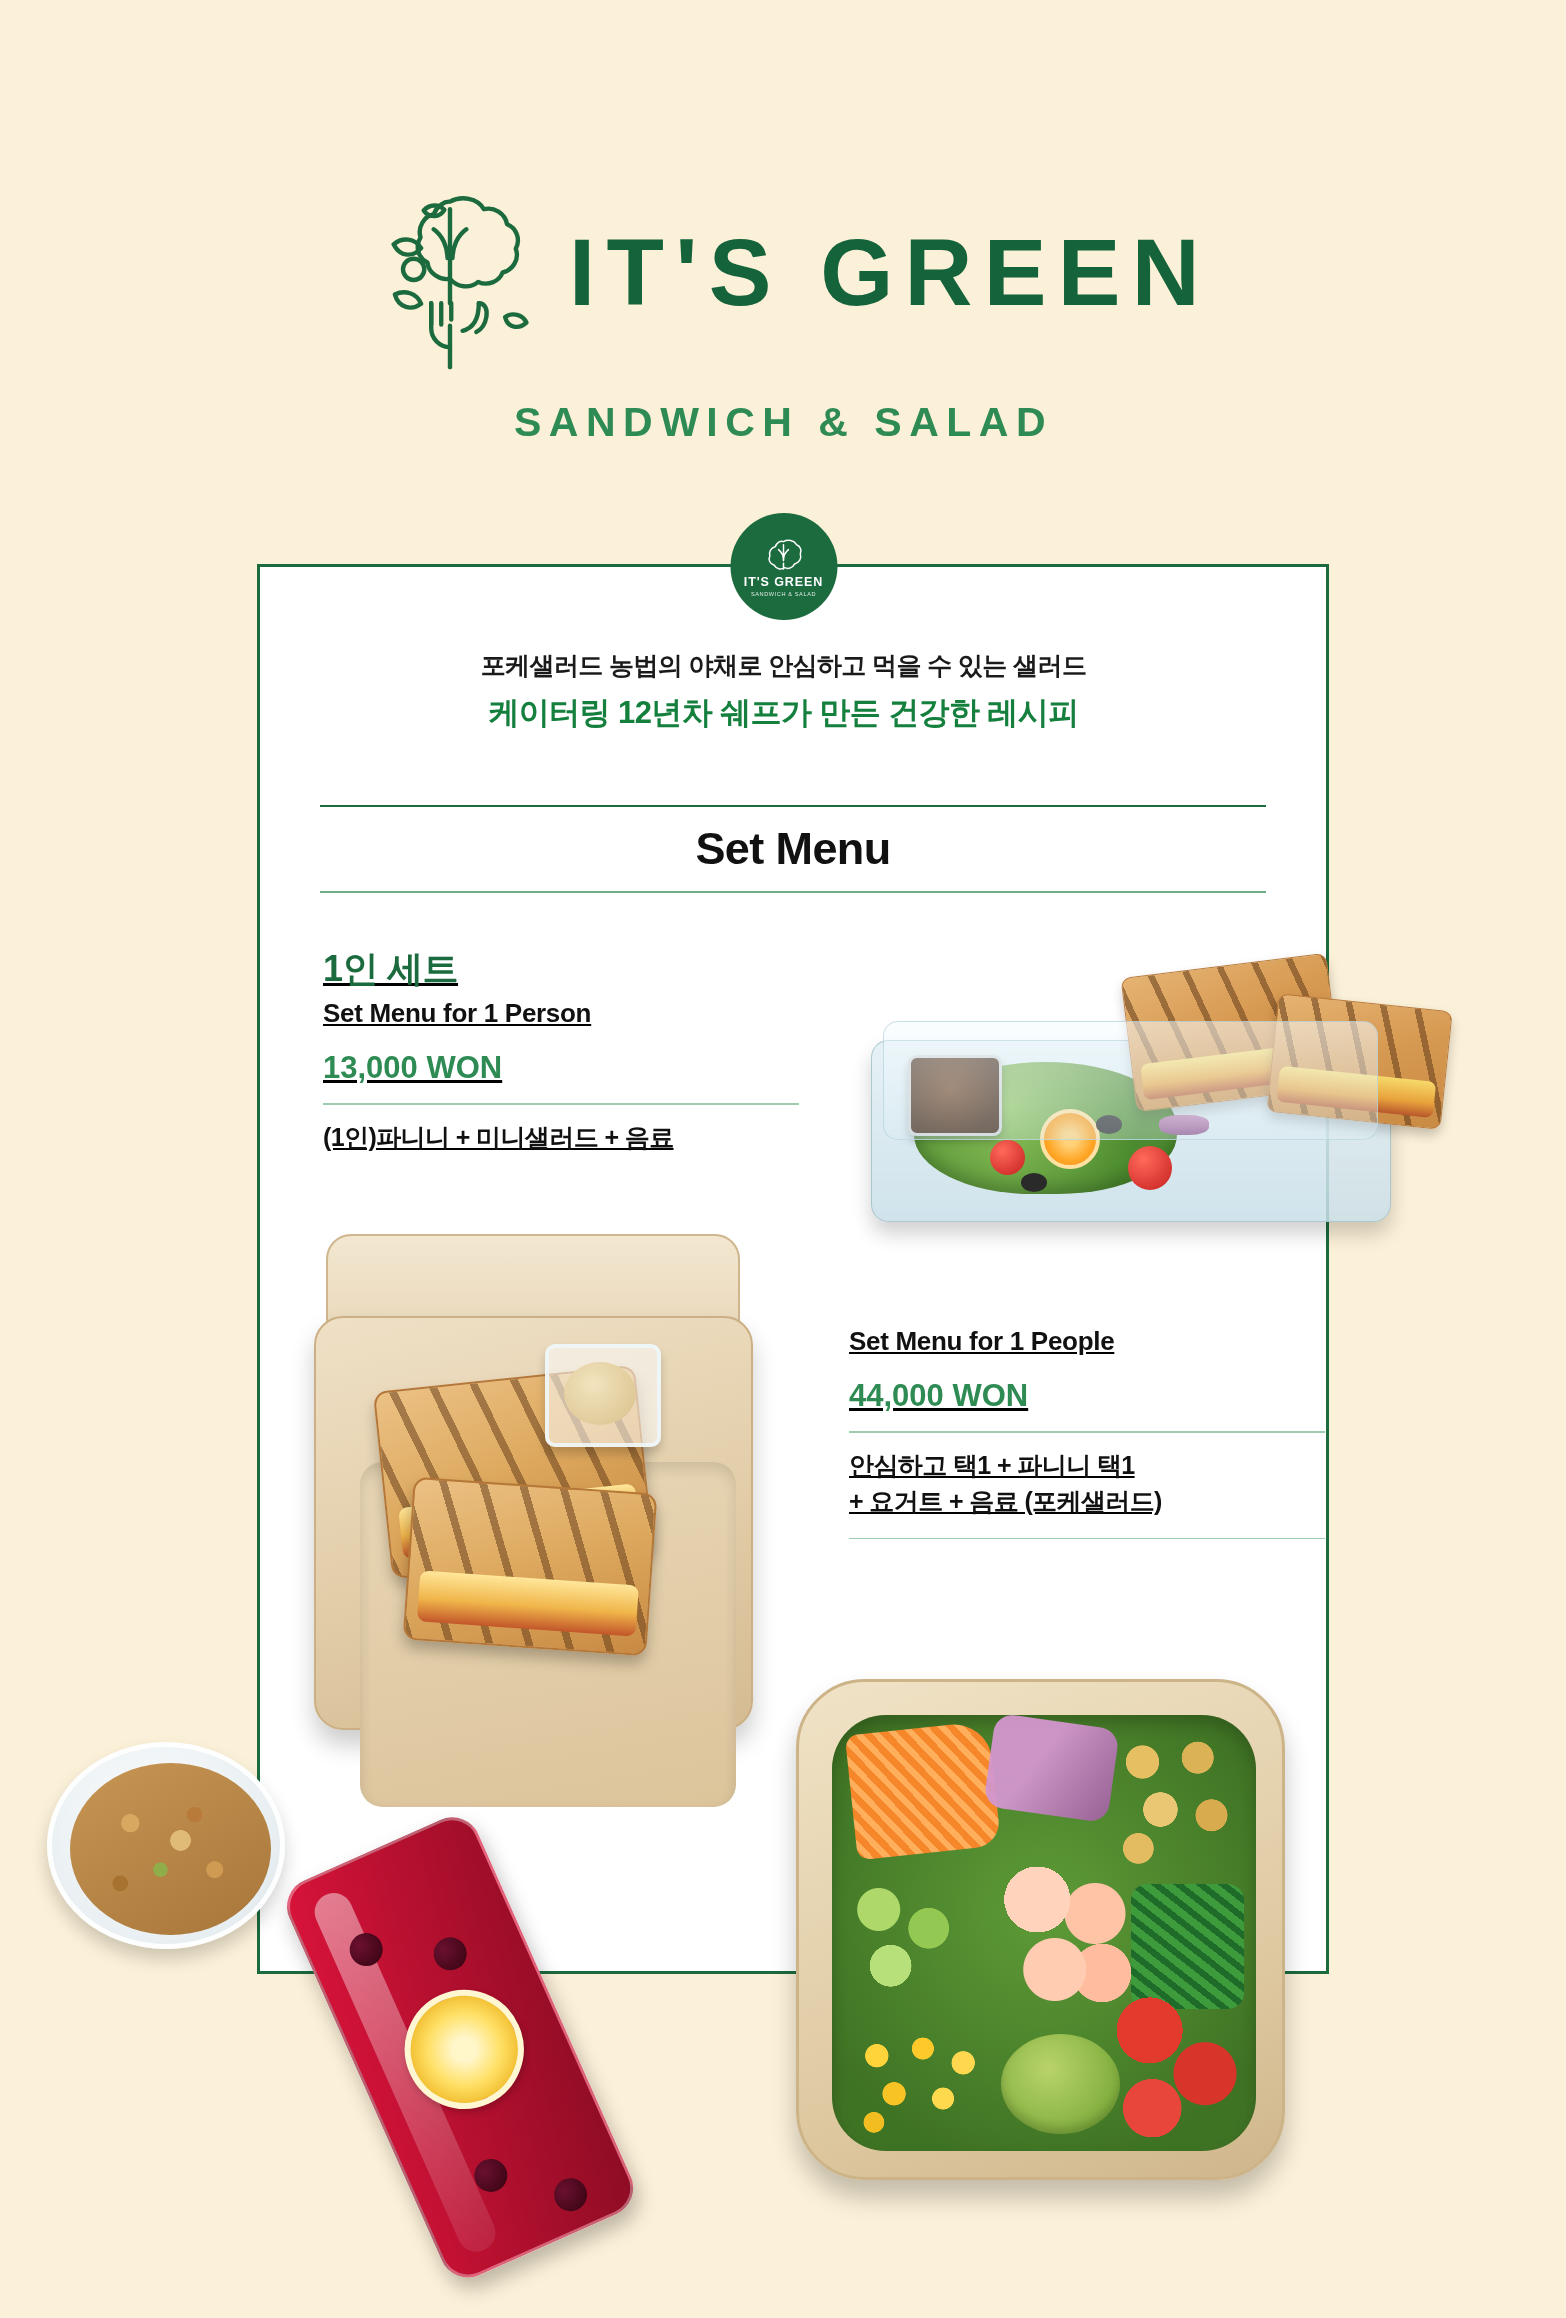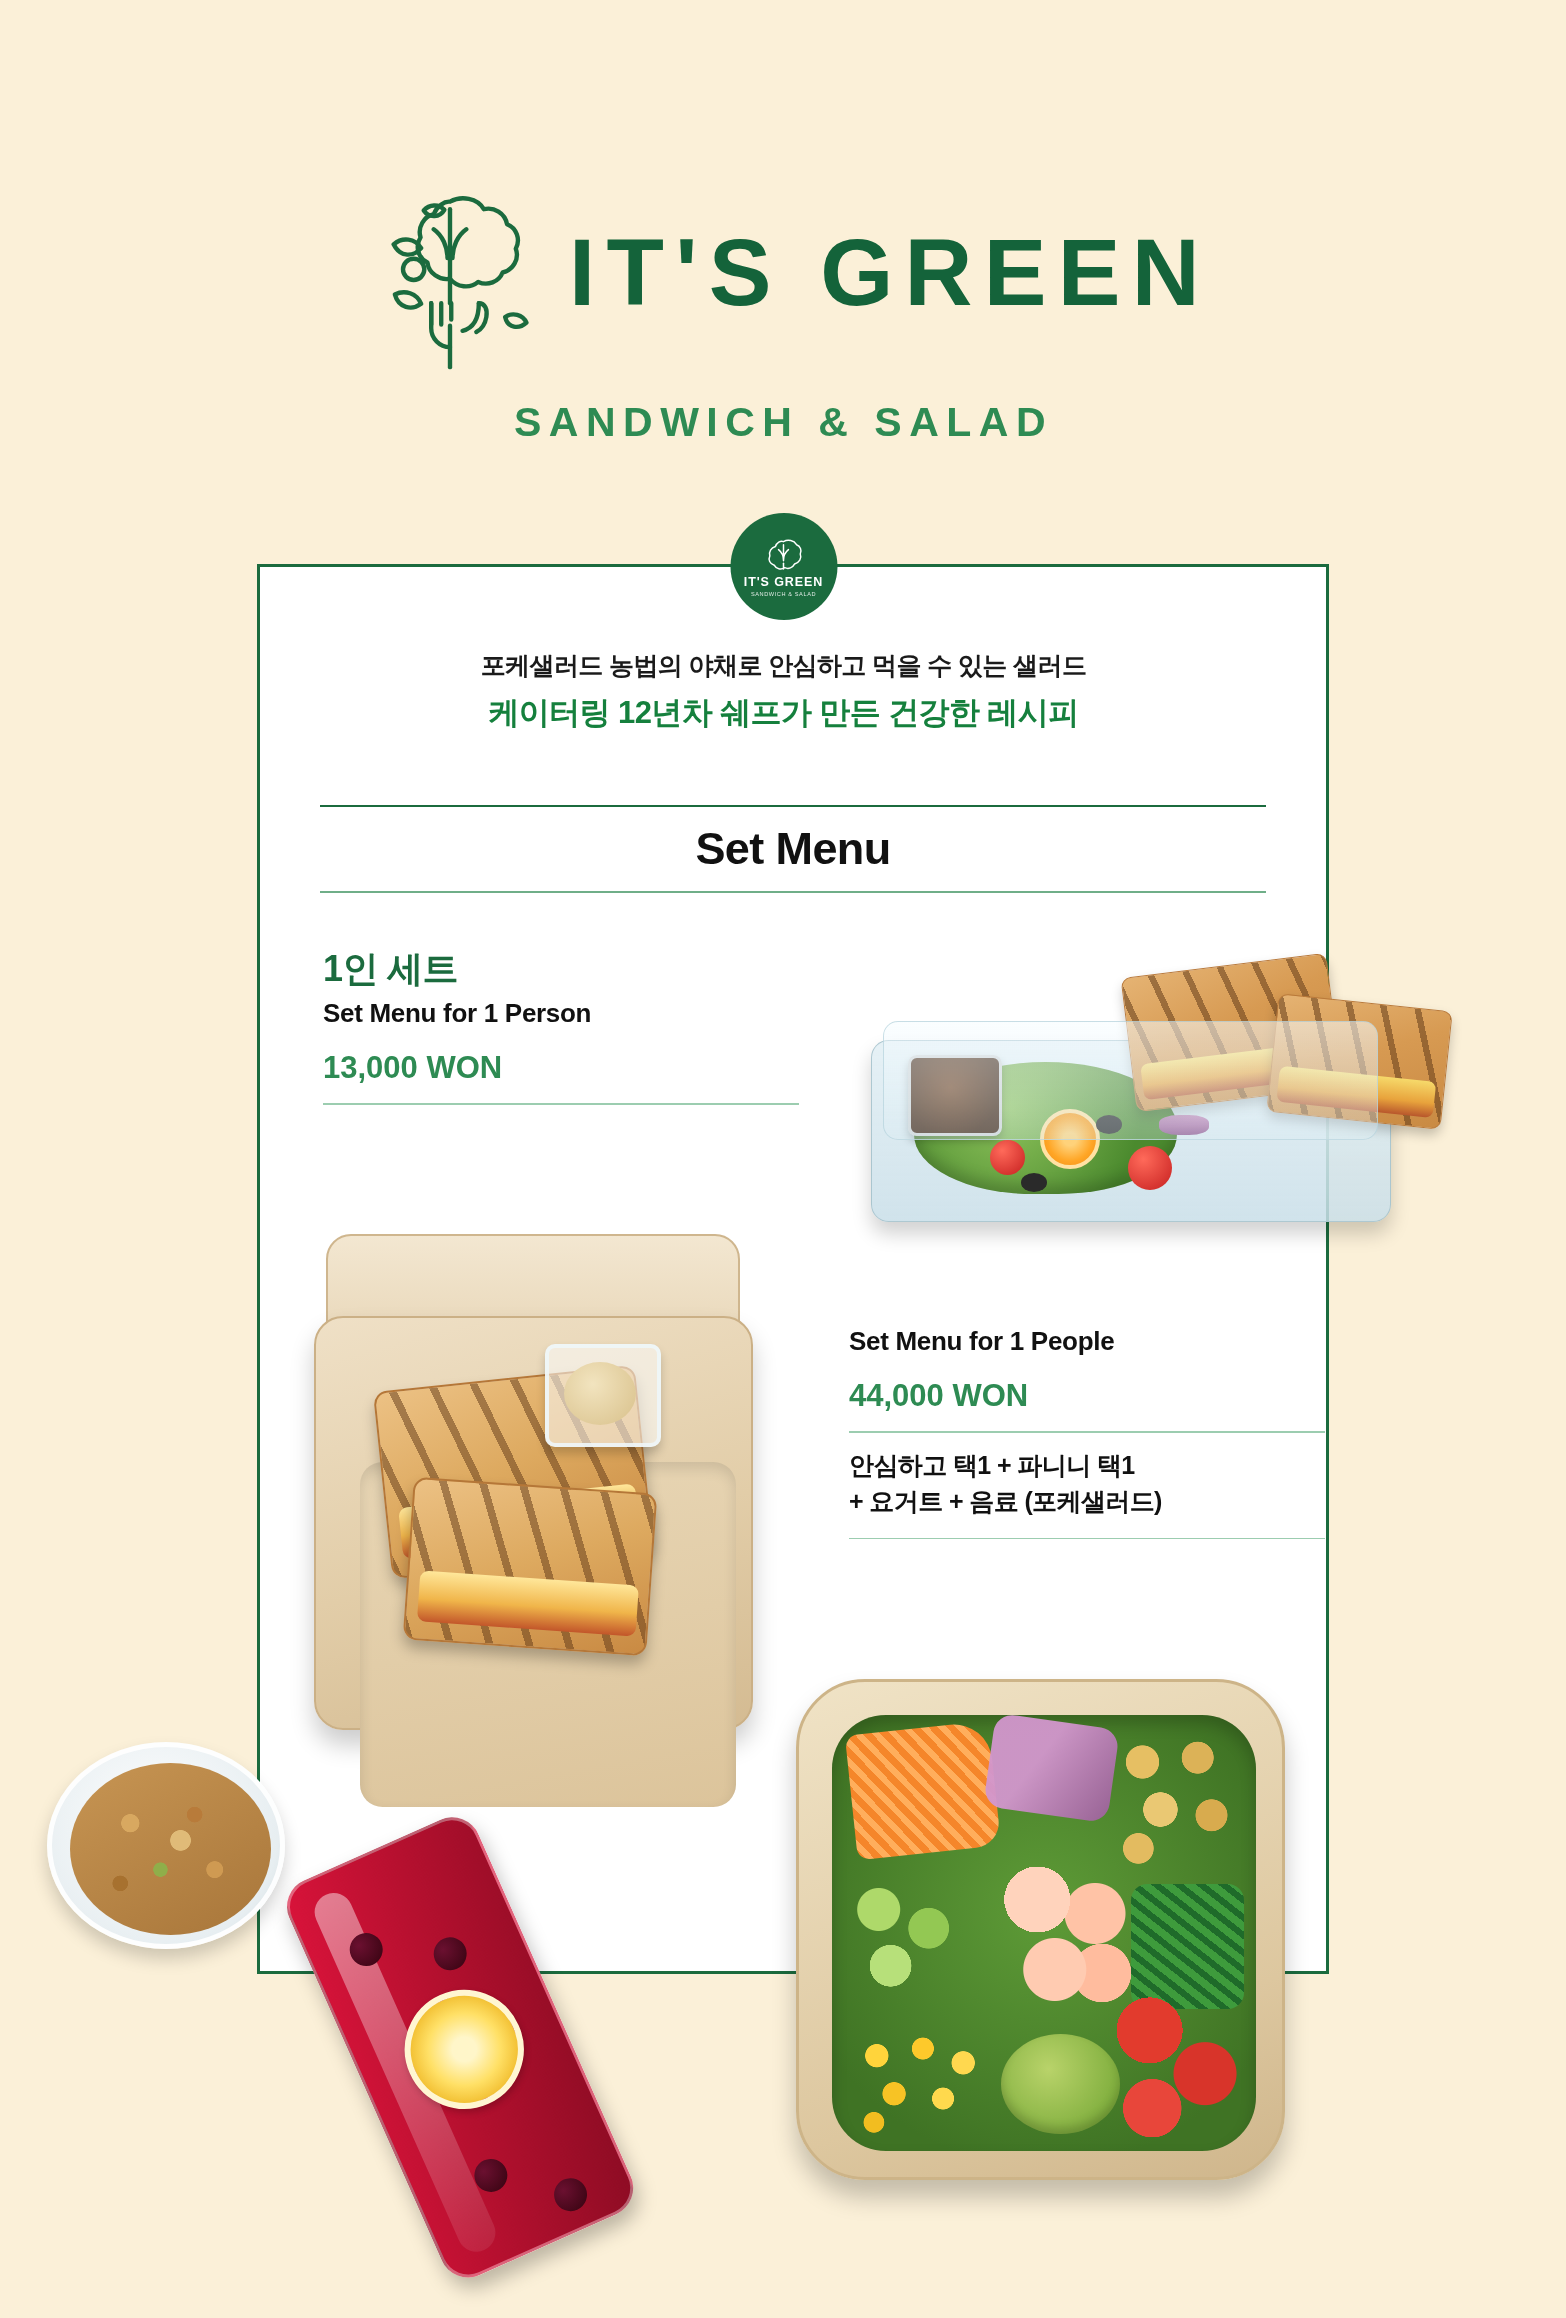--- a/index.html
+++ b/index.html
@@ -127,21 +127,21 @@
   .setmenu-title {
     text-align: center;
     font-size: 45px;
     font-weight: 700;
     color: #111;
     padding: 16.3px 0 16.3px;
     letter-spacing: -0.6px;
   }
 
   
-  .set-block { position: absolute; }
+  .set-block { position: absolute; text-decoration: underline; }
   .set-1 { left: 323px; top: 945px; width: 501px; }
   .set-2 { left: 849px; top: 1322px; width: 501px; }
 
   .set-ko {
     font-size: 36px;
     font-weight: 700;
     color: #1b6b3e;
     letter-spacing: -0.6px;
   }
   .set-en {
@@ -497,20 +497,21 @@
     <div class="rule"></div>
     <div class="setmenu-title">Set Menu</div>
     <div class="rule thin"></div>
   </div>
 
   <div class="set-block set-1">
     <div class="set-ko nowrap">1인 세트</div>
     <div class="set-en nowrap">Set Menu for 1 Person</div>
     <div class="set-price nowrap">13,000 WON</div>
     <div class="set-divider"></div>
+    <div class="set-desc nowrap">(1인)파니니 + 미니샐러드 + 음료</div>
   </div>
 
   <div class="set-block set-2">
     <div class="set-en nowrap">Set Menu for 1 People</div>
     <div class="set-price nowrap">44,000 WON</div>
     <div class="set-divider"></div>
     <div class="set-desc nowrap">안심하고 택1 + 파니니 택1</div>
     <div class="set-desc nowrap" style="margin-top:2.5px">+ 요거트 + 음료 (포케샐러드)</div>
     <div class="set-divider bottom"></div>
   </div>

